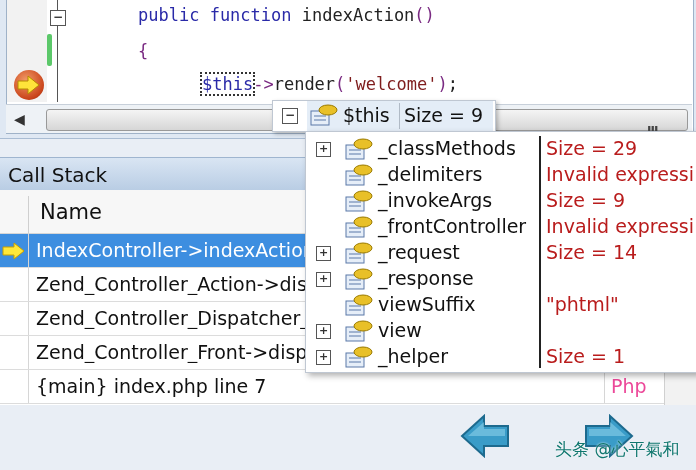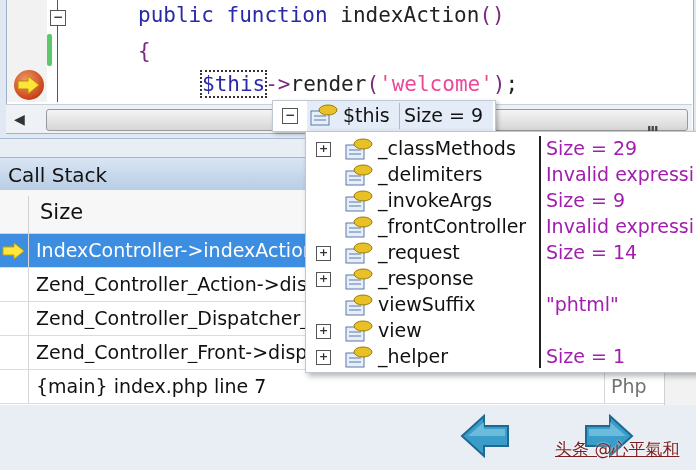--- a/index.html
+++ b/index.html
@@ -6,69 +6,69 @@
   body{width:696px;height:470px;overflow:hidden;background:#e9eef5;position:relative;font-family:"DejaVu Sans","Liberation Sans",sans-serif;}
   
   .editor{position:absolute;left:0;top:0;width:696px;height:138px;background:#dfe8f3;border-bottom:1px solid #a9bcd3;}
   .editor-inner{position:absolute;left:6px;top:0;width:686px;height:133px;background:#fff;border:1px solid #9fb2c8;border-top:none;}
   .gutter{position:absolute;left:0;top:0;width:40px;height:102px;background:#f2f2f2;}
   .fold-line{position:absolute;left:50px;top:0;width:1px;height:102px;background:#555;}
   .fold-box{position:absolute;left:43px;top:10px;width:14px;height:14px;border:1px solid #555;background:#fff;font:bold 12px "DejaVu Sans",sans-serif;line-height:12px;text-align:center;color:#333;}
   .change-bar{position:absolute;left:40px;top:34px;width:5px;height:32px;background:#5cc86a;border-radius:2px;}
   .bp-arrow{position:absolute;left:7px;top:70px;width:30px;height:30px;border-radius:50%;background:radial-gradient(circle at 40% 35%,#f29b67,#c9431a 70%,#8a2a0c);}
   .bp-arrow svg{position:absolute;left:3px;top:5px;}
-  .code{position:absolute;left:131px;font-family:"DejaVu Sans Mono","Liberation Mono",monospace;font-size:21px;line-height:26px;white-space:pre;}
+  .code{position:absolute;left:131px;font-family:"DejaVu Sans Mono","Liberation Mono",monospace;font-size:17px;line-height:26px;white-space:pre;}
   .kw{color:#2a2aa8;}
   .fn{color:#222;}
   .paren{color:#7a2a82;}
-  .str{color:#ec4899;}
+  .str{color:#7f1d1d;}
   .var{color:#2a2aa8;outline:2px dotted #333;outline-offset:0px;}
   .op{color:#7a2a82;}
   .hscroll{position:absolute;left:6px;top:104px;width:686px;height:28px;background:#eef2f6;border-top:1px solid #c8d0da;}
   .hs-left{position:absolute;left:8px;top:6px;width:12px;height:16px;color:#333;font-size:14px;}
   .hs-thumb{position:absolute;left:40px;top:4px;width:640px;height:20px;background:linear-gradient(#f4f4f4,#d6d6d6);border:1px solid #999;border-radius:3px;}
   .hs-grip{position:absolute;left:600px;top:14px;font:bold 12px "DejaVu Sans",sans-serif;color:#444;letter-spacing:-1px;}
 
   
   .callstack-header{position:absolute;left:0;top:157px;width:696px;height:32px;background:linear-gradient(#d9e5f3,#b9cde4);border-top:1px solid #9fb5cf;}
   .callstack-title{position:absolute;left:8px;top:5px;font:20px "DejaVu Sans","Liberation Sans",sans-serif;color:#111;}
   .grid{position:absolute;left:0;top:190px;width:664px;height:215px;background:#fff;}
   .col-header{position:absolute;left:0;top:0;width:664px;height:43px;background:#f7f7f7;border-bottom:1px solid #d6d6d6;}
   .col-header .sep{position:absolute;left:28px;top:6px;width:1px;height:37px;background:#cfcfcf;}
   .col-name{position:absolute;left:40px;top:10px;font:21px "DejaVu Sans","Liberation Sans",sans-serif;color:#111;}
   .row{position:absolute;left:0;width:664px;height:33px;border-bottom:1px solid #dcdcdc;}
   .row .ind{position:absolute;left:0;top:0;width:28px;height:33px;border-right:1px solid #d6d6d6;}
   .row .txt{position:absolute;left:36px;top:5px;font:19px "DejaVu Sans","Liberation Sans",sans-serif;color:#111;white-space:nowrap;overflow:hidden;width:270px;}
   .row.sel{background:#3d8ee0;}
   .row.sel .ind{background:#3d8ee0;}
   .row.sel .txt{color:#fff;}
-  .lang{position:absolute;left:611px;top:5px;font:19px "DejaVu Sans","Liberation Sans",sans-serif;color:#737373;}
+  .lang{position:absolute;left:611px;top:5px;font:19px "DejaVu Sans","Liberation Sans",sans-serif;color:#ec4899;}
   .lang-sep{position:absolute;left:604px;top:0;width:1px;height:33px;background:#d6d6d6;}
   .right-strip{position:absolute;left:664px;top:190px;width:32px;height:215px;background:#f2f2f2;border-left:1px solid #d0d0d0;}
 
   
   .nav-left{position:absolute;left:460px;top:414px;}
   .nav-right{position:absolute;left:582px;top:414px;}
-  .watermark{position:absolute;left:555px;top:438px;font:17px "DejaVu Sans",sans-serif;color:#7f1d1d;text-shadow:0 0 2px #fff;text-decoration:underline;}
+  .watermark{position:absolute;left:555px;top:438px;font:17px "DejaVu Sans",sans-serif;color:#0f766e;text-shadow:0 0 2px #fff;}
 
   
   .tip-head{position:absolute;left:272px;top:100px;width:222px;height:30px;background:#fff;border:1px solid #bfc7d2;box-shadow:2px 2px 4px rgba(0,0,0,.25);}
   .tip-head .minus{position:absolute;left:9px;top:7px;width:14px;height:14px;border:1px solid #555;font:bold 12px "DejaVu Sans",sans-serif;line-height:12px;text-align:center;color:#333;background:#fff;}
   .tip-head .cell{position:absolute;left:34px;top:0;width:186px;height:30px;background:#e4edf7;}
   .tip-head .name{position:absolute;left:70px;top:3px;font:19px "DejaVu Sans","Liberation Sans",sans-serif;color:#111;}
   .tip-head .vsep{position:absolute;left:126px;top:2px;width:1px;height:26px;background:#b0bac6;}
   .tip-head .val{position:absolute;left:131px;top:3px;font:19px "DejaVu Sans","Liberation Sans",sans-serif;color:#111;}
   .tip-head .ico{position:absolute;left:36px;top:2px;}
   .tip-body{position:absolute;left:305px;top:131px;width:391px;height:240px;background:#fff;border:1px solid #bfc7d2;box-shadow:3px 3px 6px rgba(0,0,0,.3);overflow:hidden;}
   .tip-vsep{position:absolute;left:233px;top:4px;width:2px;height:232px;background:#222;}
   .tip-row{position:absolute;left:0;width:391px;height:26px;}
   .tip-row .plus{position:absolute;left:10px;top:6px;width:13px;height:13px;border:1px solid #555;font:bold 11px "DejaVu Sans",sans-serif;line-height:12px;text-align:center;color:#333;background:#fff;}
   .tip-row .ico{position:absolute;left:38px;top:0;}
   .tip-row .nm{position:absolute;left:72px;top:1px;font:19px "DejaVu Sans","Liberation Sans",sans-serif;color:#111;white-space:nowrap;}
-  .tip-row .vl{position:absolute;left:240px;top:1px;font:19px "DejaVu Sans","Liberation Sans",sans-serif;color:#a21caf;white-space:nowrap;}
+  .tip-row .vl{position:absolute;left:240px;top:1px;font:19px "DejaVu Sans","Liberation Sans",sans-serif;color:#b91c1c;white-space:nowrap;}
 </style>
 </head>
 <body>
 
 <div class="editor">
   <div class="editor-inner">
     <div class="gutter"></div>
     <div class="fold-line"></div>
     <div class="fold-box">−</div>
     <div class="change-bar"></div>
@@ -89,21 +89,21 @@
     </div>
   </div>
 </div>
 
 <div class="callstack-header">
   <span class="callstack-title">Call Stack</span>
 </div>
 <div class="grid">
   <div class="col-header">
     <div class="sep"></div>
-    <span class="col-name">Size</span>
+    <span class="col-name">Name</span>
   </div>
   <div class="row sel" style="top:44px;">
     <div class="ind">
       <svg style="position:absolute;left:2px;top:8px;" width="24" height="18" viewBox="0 0 24 18">
           <path d="M1 5 H12 V1 L22 9 L12 17 V13 H1 Z" fill="#ffe83a" stroke="#c9a000" stroke-width="1"></path>
         </svg>
     </div>
     <span class="txt">IndexController-&gt;indexAction</span>
   </div>
   <div class="row" style="top:78px;">

